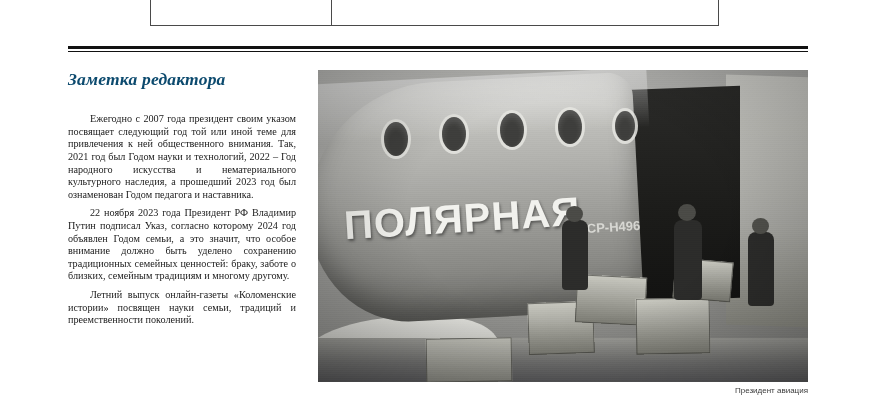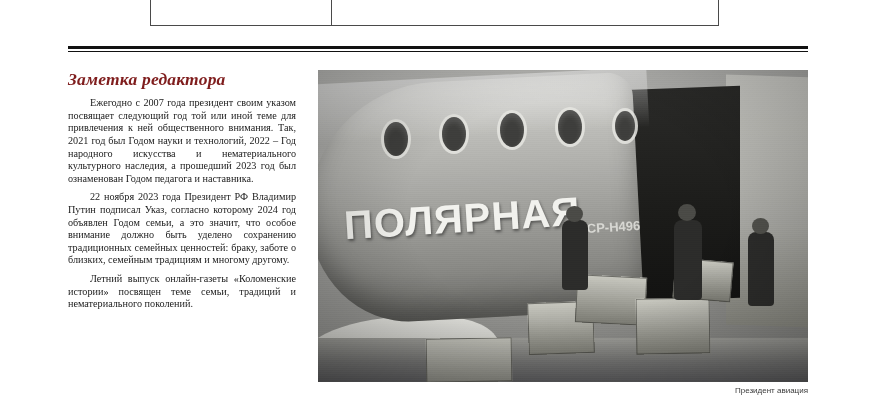--- a/index.html
+++ b/index.html
@@ -87,23 +87,23 @@
     position: absolute;
     left: 68px;
     top: 70px;
     width: 228px;
   }
   .headline {
     font-family: "Liberation Serif", serif;
     font-weight: bold;
     font-style: italic;
     font-size: 17.5px;
-    color: #7f1d1d;
+    color: #0c4a6e;
     letter-spacing: .2px;
-    margin: 0 0 8px 0;
+    margin: 0 0 24px 0;
     line-height: 1.1;
   }
   .para {
     font-size: 10.2px;
     line-height: 12.6px;
     color: #1a1a1a;
     text-align: justify;
     text-justify: inter-word;
     margin: 0 0 6px 0;
     text-indent: 22px;
@@ -287,21 +287,21 @@
     <div class="top-text"></div>
   </div>
 
   <div class="divider"></div>
   <div class="divider-thin"></div>
 
   <div class="col-left">
     <h1 class="headline">Заметка редактора</h1>
     <p class="para">Ежегодно с 2007 года президент своим указом посвящает следующий год той или иной теме для привлечения к ней общественного внимания. Так, 2021 год был Годом науки и технологий, 2022 – Год народного искусства и нематериального культурного наследия, а прошедший 2023 год был ознаменован Годом педагога и наставника.</p>
     <p class="para">22 ноября 2023 года Президент РФ Владимир Путин подписал Указ, согласно которому 2024 год объявлен Годом семьи, а это значит, что особое внимание должно быть уделено сохранению традиционных семейных ценностей: браку, заботе о близких, семейным традициям и многому другому.</p>
-    <p class="para">Летний выпуск онлайн-газеты «Коломенские истории» посвящен теме семьи, традиций и нематериального поколений.</p>
+    <p class="para">Летний выпуск онлайн-газеты «Коломенские истории» посвящен науки семьи, традиций и преемственности поколений.</p>
   </div>
 
   <div class="photo-wrap">
     <div class="photo">
       <div class="sky"></div>
       <div class="snow-drift"></div>
       <div class="ground"></div>
 
       <div class="hatch-panel"></div>
       <div class="door-edge"></div>

